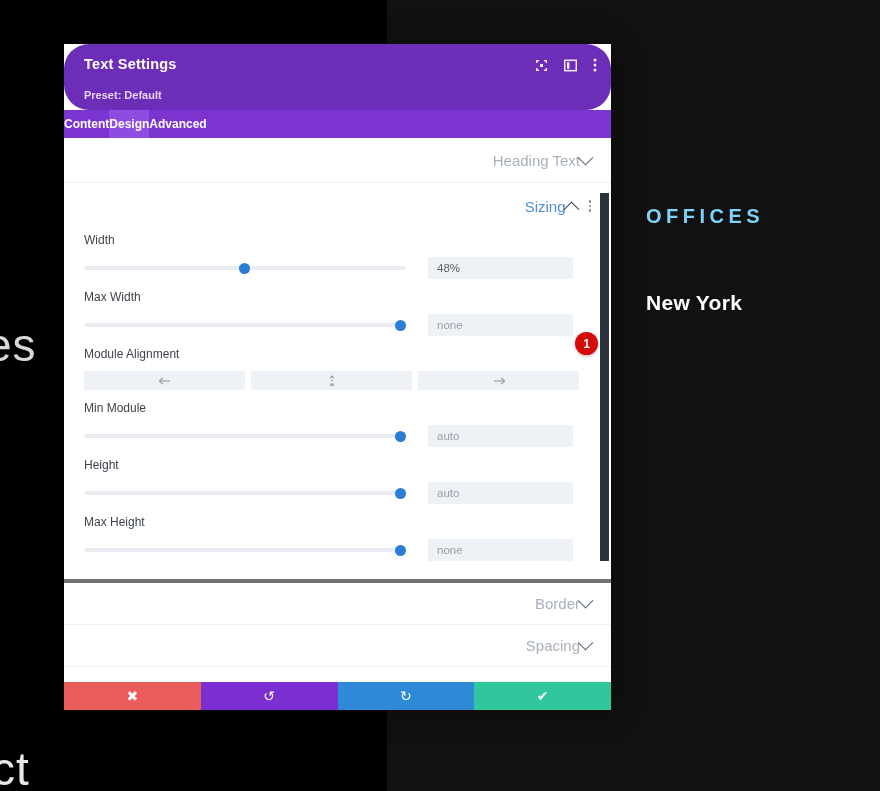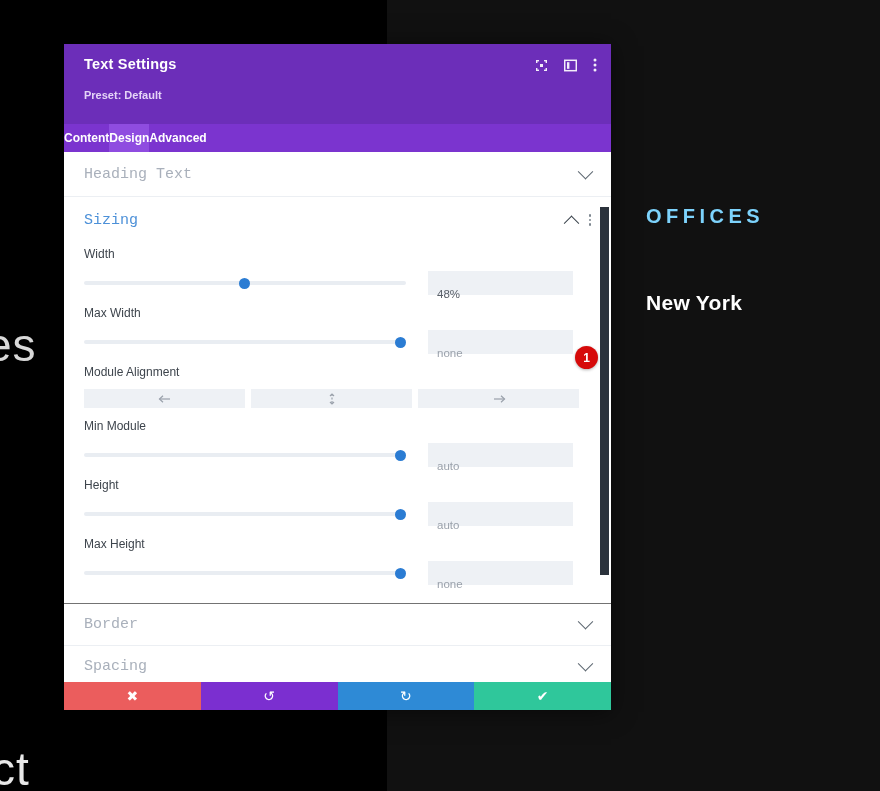--- a/index.html
+++ b/index.html
@@ -46,23 +46,24 @@
     position:absolute; left:64px; top:44px;
     width:547px; height:666px;
     background:#fff;
     box-shadow:0 2px 22px rgba(0,0,0,.55);
     display:flex; flex-direction:column;
     overflow:hidden;
   }
 
   .modal-header {
     background:#6c2eb9;
-    padding:12px 16px 23px 20px;
+    padding:12px 16px 9px 20px;
     position:relative;
     flex:0 0 auto;
+    border-radius:25px;
   }
   .modal-title {
     color:#fff; font-size:14.5px; font-weight:bold; letter-spacing:.2px;
   }
   .modal-preset {
     color:#e5d4f7; font-size:11px; font-weight:bold; margin-top:17px;
   }
   .header-icons {
     position:absolute; right:14px; top:14px;
     display:flex; align-items:center; gap:16px;
@@ -77,44 +78,43 @@
     color:#fff; font-size:12px; font-weight:bold;
     cursor:pointer;
   }
   .tab.active { background:#8f4ce0; }
 
   .modal-body {
     flex:1 1 auto; background:#fff; overflow:hidden; position:relative;
   }
 
   .acc-row {
-    display:flex; align-items:center; justify-content:space-between;
+    display:flex; align-items:center; justify-content:flex-end;
     padding:0 20px 0 20px;
     height:45px;
     border-bottom:1px solid #eceff3;
     cursor:pointer;
-    font-family:Liberation Mono, monospace;
   }
   .acc-label-closed { font-size:15px; color:#a9b0bb; font-weight:400; }
   .acc-label-open   { font-size:15px; color:#4c90d8; font-weight:400; }
   .acc-right { display:flex; align-items:center; gap:12px; }
 
   .chev {
     width:11px; height:11px;
     border-right:1.6px solid #5c6670; border-bottom:1.6px solid #5c6670;
     transform:rotate(45deg) translate(-2px,-2px);
   }
   .chev.up {
     transform:rotate(-135deg) translate(-2px,-2px);
     border-right-color:#39424b; border-bottom-color:#39424b;
   }
   .dots-v { display:flex; flex-direction:column; gap:2px; align-items:center; }
   .dots-v i { width:2.5px; height:2.5px; background:#7d868f; border-radius:50%; display:block; }
 
-  .section-inner { padding:14px 20px 16px 20px; border-bottom:1px solid #737373; }
+  .section-inner { padding:14px 20px 16px 20px; border-bottom:4px solid #737373; }
 
   .field { margin-bottom:11px; }
   .field-label {
     font-size:12px; color:#3d444c; font-weight:400; margin-bottom:10px;
   }
   .field-ctl { display:flex; align-items:center; gap:0; }
 
   .slider-wrap {
     position:relative; width:322px; height:16px; display:flex; align-items:center;
   }
@@ -125,21 +125,21 @@
     position:absolute; width:11px; height:11px; border-radius:50%;
     background:#2b7cd3; top:50%; margin-top:-5.5px;
   }
 
   .val-input {
     margin-left:22px;
     width:145px; height:22px;
     background:#eef1f5;
     border:none;
     font-size:11.5px; color:#5a6069;
-    padding:12px 9px; line-height:22px;
+    padding:0 9px; line-height:22px;
   }
   .val-input.placeholder { color:#9aa1ab; }
 
   .align-group { display:flex; gap:6px; width:495px; }
   .align-btn {
     flex:1; height:19px; background:#eef1f5;
     display:flex; align-items:center; justify-content:center;
     cursor:pointer;
   }
 

